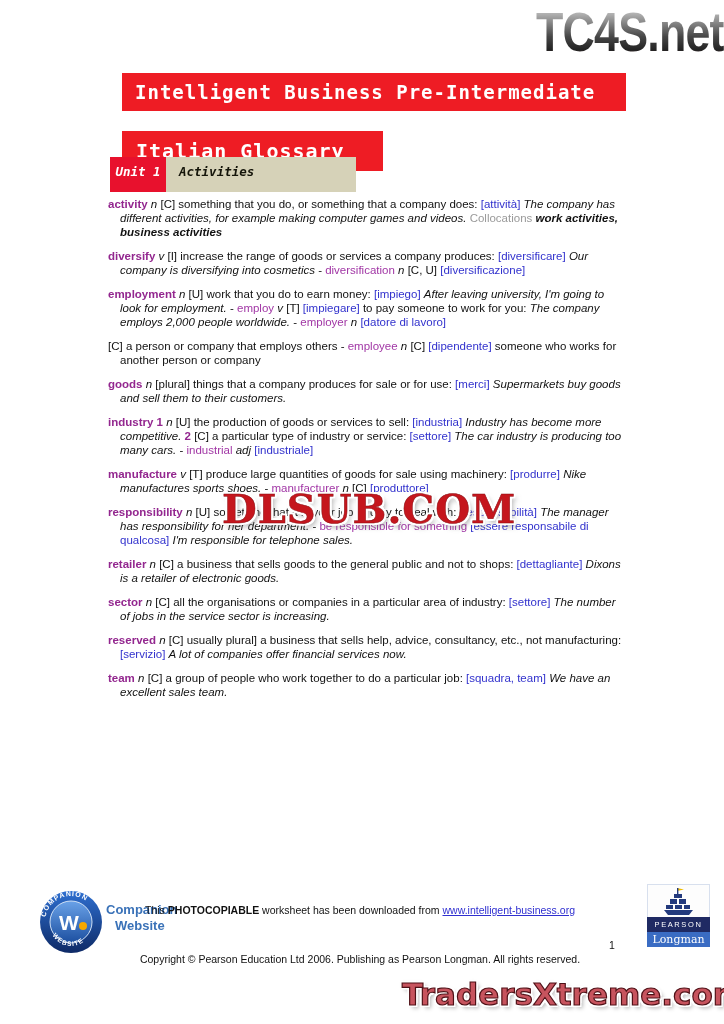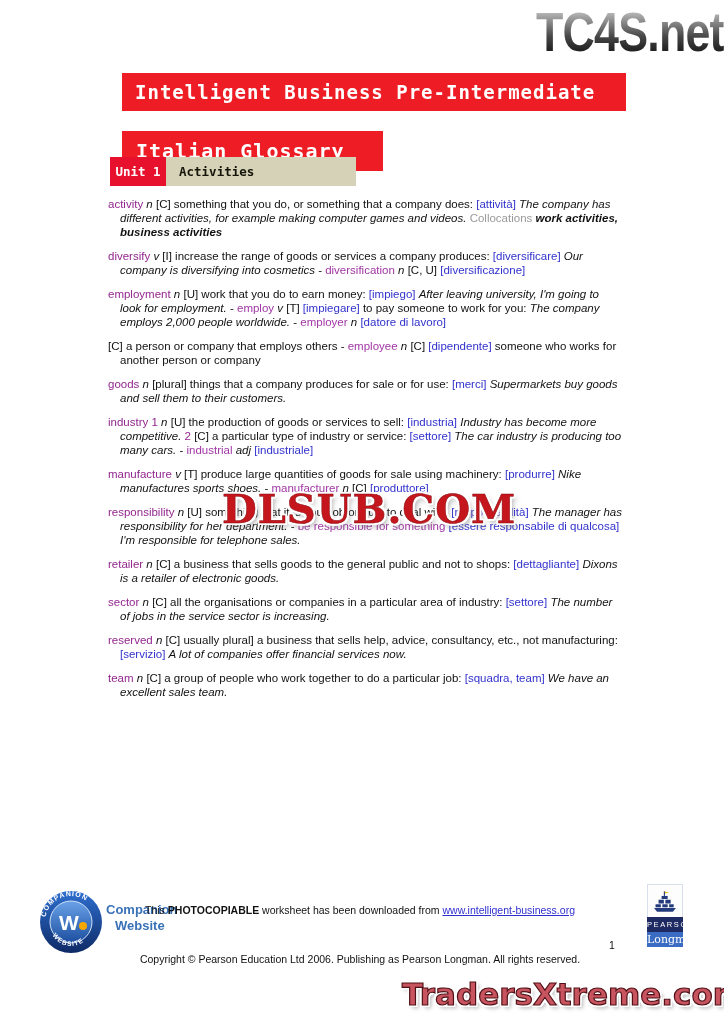--- a/index.html
+++ b/index.html
@@ -11,31 +11,31 @@
           letter-spacing:-1px; line-height:1; transform:scaleX(.8); transform-origin:right top;
           background:linear-gradient(180deg,#d2d2d2 4%,#8f8f8f 28%,#3c3c3c 58%,#161616 82%,#57262a 100%);
           -webkit-background-clip:text; background-clip:text; color:transparent; opacity:.94; }
 
   
   .banner { position:absolute; left:122px; background:#ee1c24; color:#fff;
             font-family:"DejaVu Sans Mono", monospace; font-weight:bold; box-sizing:border-box;margin-top:28px; }
   .banner1 { top:45px; width:504px; height:38px; line-height:38px; font-size:19px; letter-spacing:1px; padding-left:13px; }
   .banner2 { top:103px; width:261px; height:40px; line-height:40px; font-size:20px; letter-spacing:1px; padding-left:14px; }
 
-  .unit-row { position:absolute; left:110px; top:157px; height:29px; display:flex; }
+  .unit-row { position:absolute; left:110px; top:157px; height:35px; display:flex;font-style:italic; }
   .unit-box { width:56px; background:#e8112d; color:#fff; font-family:"DejaVu Sans Mono", monospace;
               font-weight:bold; font-size:12.5px; line-height:29px; text-align:center; }
   .unit-topic { width:190px; background:#d6d2b8; color:#15150a; font-family:"DejaVu Sans Mono", monospace;
                 font-weight:bold; font-size:12.5px; line-height:29px; padding-left:13px; box-sizing:border-box; }
 
   
   .entries { position:absolute; left:108px; top:197px; width:514px; z-index:1; }
   .entry { margin:0 0 10px; padding-left:12px; text-indent:-12px; font-size:11.5px; line-height:14px; color:#111; }
   .r-t   { color:#111; }
-  .r-hw  { color:#93278f; font-weight:normal;margin-top:34px; }
+  .r-hw  { color:#93278f; font-weight:bold;margin-top:34px; }
   .r-d   { color:#a136a5; }
   .r-it  { color:#3232cd; }
   .r-i   { font-style:italic; color:#111; }
   .r-b   { font-weight:bold; color:#111; }
   .r-bi  { font-weight:bold; font-style:italic; color:#111; }
   .r-gray{ color:#9a9a9a;margin-top:48px; }
   .r-link{ color:#2f2fd0; text-decoration:underline; }
 
   
   .dlsub { position:absolute; left:222px; top:489px; width:290px; text-align:right; z-index:7;
@@ -49,21 +49,21 @@
   .traders { position:absolute; left:402px; top:977px; z-index:7; white-space:nowrap;
              font-family:"DejaVu Sans", sans-serif; font-weight:bold; font-size:31px; line-height:1.15;
              color:#c7545e; -webkit-text-stroke:1.2px #4e1016;
              text-shadow:-2px -2px 0 #fff, 2px -2px 0 #fff, -2px 2px 0 #fff, 2px 2px 0 #fff,
                          0 0 5px #eee, 3px 3px 4px #aaa; }
 
   
   .companion { position:absolute; left:36px; top:886px; }
   .companion-label { fill:#3a72b8; font-weight:bold; font-size:13px; font-family:"Liberation Sans",sans-serif; }
 
-  .pearson { position:absolute; left:647px; top:884px; width:36px; z-index:2; }
+  .pearson { position:absolute; left:647px; top:884px; width:63px; z-index:2; }
   .pearson-top { height:33px; background:#fdfdfd; border:1px solid #d8e0ee; border-bottom:none;
                  box-sizing:border-box; display:flex; align-items:flex-end; justify-content:center; }
   .pearson-band1 { height:15px; background:#1f2a63; color:#fff; font-size:7.5px; letter-spacing:1.6px;
                    text-align:center; line-height:15px; font-family:"Liberation Sans",sans-serif; }
   .pearson-band2 { height:15px; background:#3a6cc3; color:#fff; font-family:"DejaVu Serif",serif;
                    font-size:11px; text-align:center; line-height:15px; }
 
   
   .footer-line { position:absolute; left:110px; width:500px; text-align:center; font-size:10.5px; color:#111; }
   .fl1 { top:904px; }

